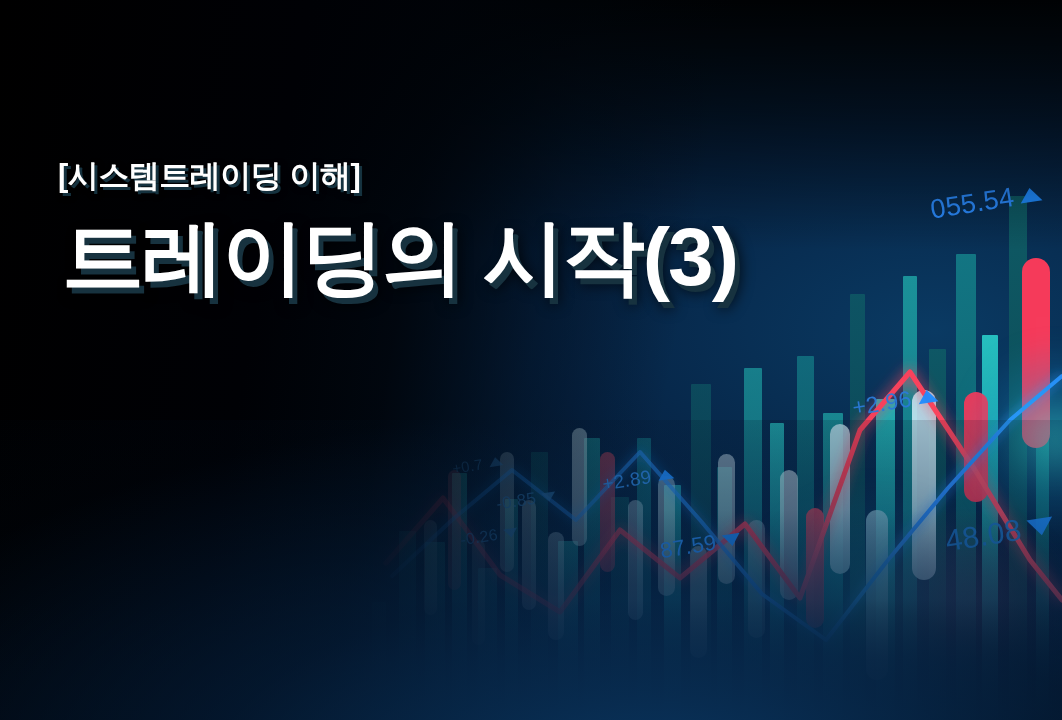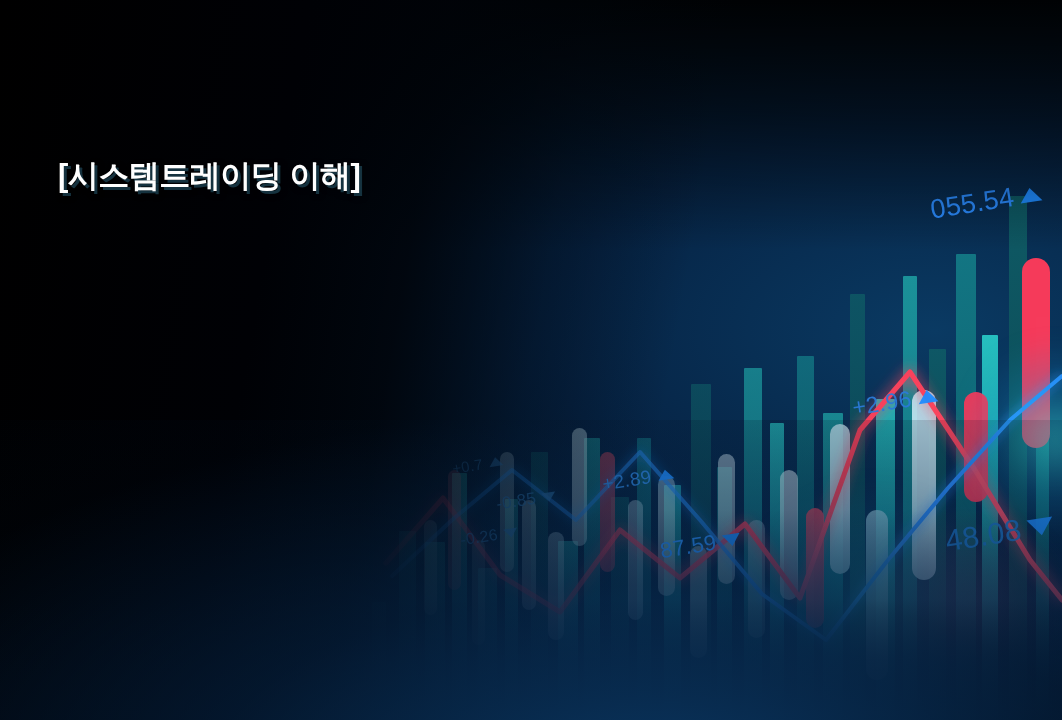--- a/index.html
+++ b/index.html
@@ -233,15 +233,16 @@
       </div>
   </div>
 
   <div class="bg-topvignette"></div>
   <div class="bg-leftvignette"></div>
   <div class="bg-bottomvignette"></div>
   <div class="bg-floor"></div>
 
   <div id="title-block">
     <div id="subtitle">[시스템트레이딩 이해]</div>
+    <div class="title-line" id="title-line-2">트레이딩의 시작(3)</div>
   </div>
 
 </div>
 
 </body></html>

